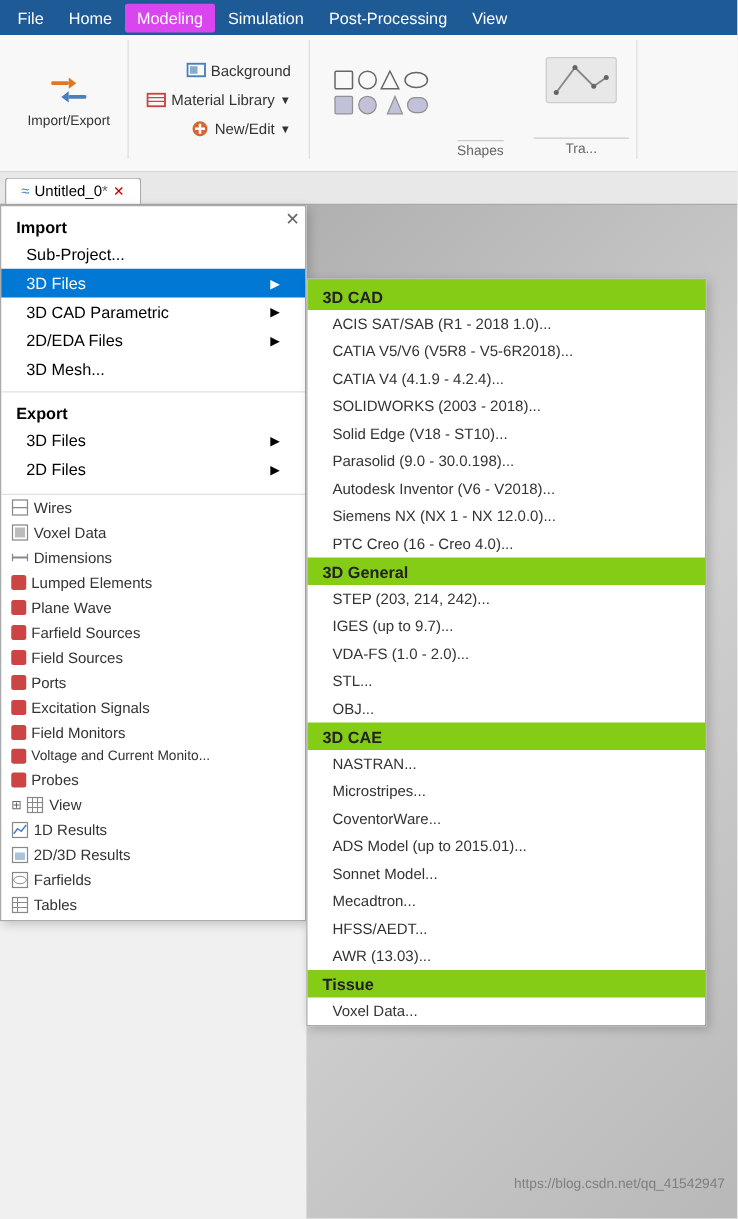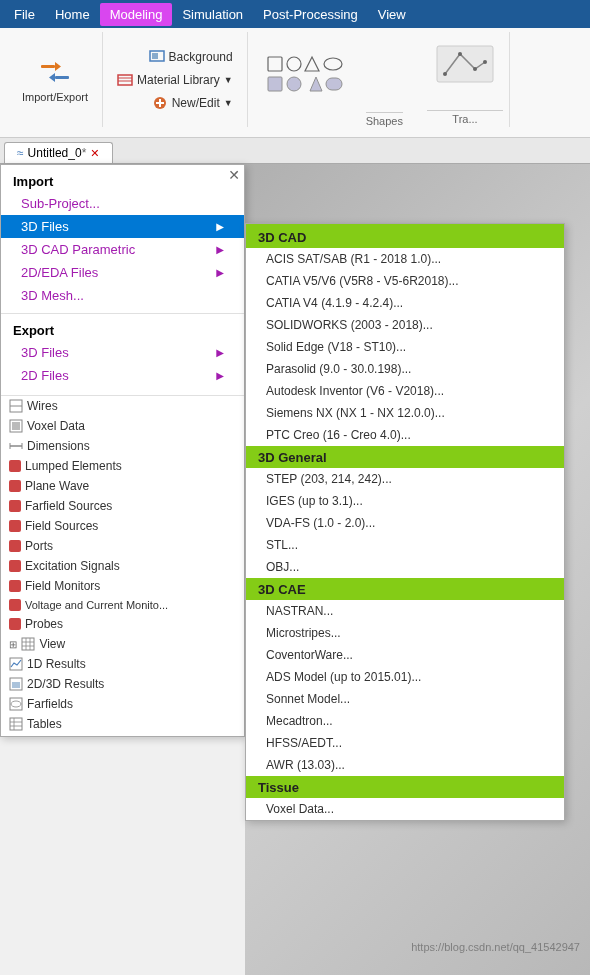--- a/index.html
+++ b/index.html
@@ -181,21 +181,21 @@
     }
     .dropdown-header {
       font-weight: bold;
       font-size: 13px;
       color: #000;
       padding: 3px 12px;
     }
     .dropdown-item {
       padding: 4px 20px;
       font-size: 13px;
-      color: #a21caf;
+      color: #000000;
       cursor: pointer;
       display: flex;
       align-items: center;
       justify-content: space-between;
     }
     .dropdown-item.active {
       background: #0078d4;
       color: white;
     }
     .dropdown-divider {
@@ -543,21 +543,21 @@
         <div class="submenu-item">CATIA V4 (4.1.9 - 4.2.4)...</div>
         <div class="submenu-item">SOLIDWORKS (2003 - 2018)...</div>
         <div class="submenu-item">Solid Edge (V18 - ST10)...</div>
         <div class="submenu-item">Parasolid (9.0 - 30.0.198)...</div>
         <div class="submenu-item">Autodesk Inventor (V6 - V2018)...</div>
         <div class="submenu-item">Siemens NX (NX 1 - NX 12.0.0)...</div>
         <div class="submenu-item">PTC Creo (16 - Creo 4.0)...</div>
 
         <div class="submenu-header" style="padding-top:4px;">3D General</div>
         <div class="submenu-item">STEP (203, 214, 242)...</div>
-        <div class="submenu-item">IGES (up to 3.1)...</div>
+        <div class="submenu-item">IGES (up to 9.7)...</div>
         <div class="submenu-item">VDA-FS (1.0 - 2.0)...</div>
         <div class="submenu-item">STL...</div>
         <div class="submenu-item">OBJ...</div>
 
         <div class="submenu-header" style="padding-top:4px;">3D CAE</div>
         <div class="submenu-item">NASTRAN...</div>
         <div class="submenu-item">Microstripes...</div>
         <div class="submenu-item">CoventorWare...</div>
         <div class="submenu-item">ADS Model (up to 2015.01)...</div>
         <div class="submenu-item">Sonnet Model...</div>

